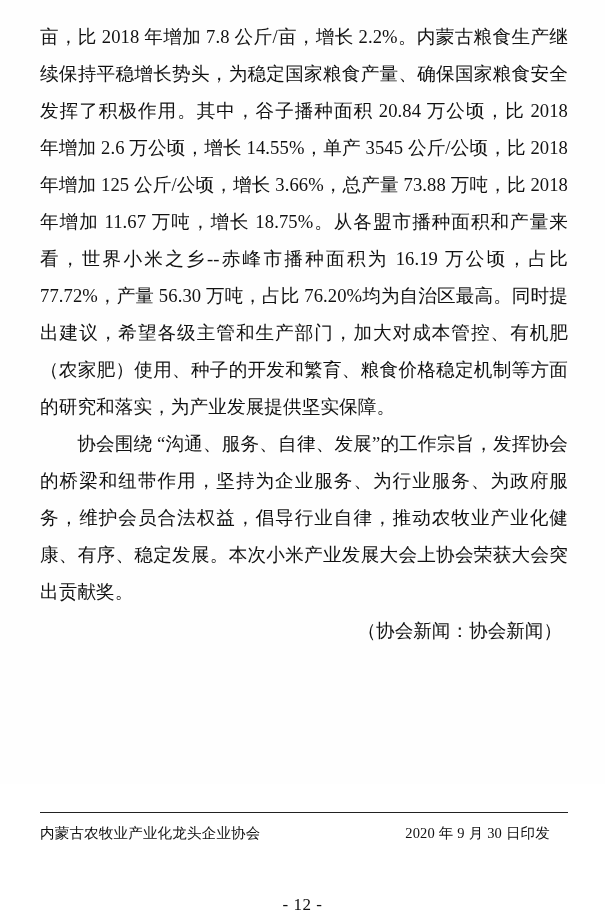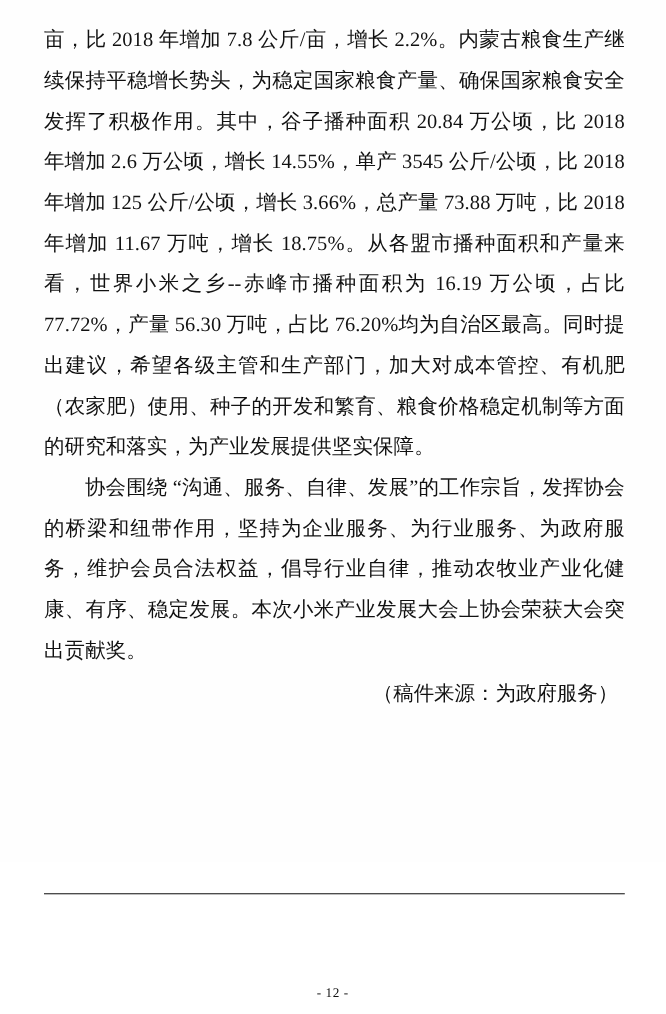--- a/index.html
+++ b/index.html
@@ -73,34 +73,38 @@
     letter-spacing: 0.2px;
   }
   .footer-left { white-space: nowrap; }
   .footer-right { white-space: nowrap; padding-right: 18px; }
   .page-number {
     position: absolute;
     left: 0;
     top: 895px;
     width: 605px;
     text-align: center;
-    font-size: 12px;
+    font-size: 17px;
     color: #111111;
     letter-spacing: 0.5px;
   }
 </style>
 </head>
 <body>
 
 <div class="page">
 
   <div class="content">
     <p class="para">亩，比 2018 年增加 7.8 公斤/亩，增长 2.2%。内蒙古粮食生产继续保持平稳增长势头，为稳定国家粮食产量、确保国家粮食安全发挥了积极作用。其中，谷子播种面积 20.84 万公顷，比 2018 年增加 2.6 万公顷，增长 14.55%，单产 3545 公斤/公顷，比 2018 年增加 125 公斤/公顷，增长 3.66%，总产量 73.88 万吨，比 2018 年增加 11.67 万吨，增长 18.75%。从各盟市播种面积和产量来看，世界小米之乡--赤峰市播种面积为 16.19 万公顷，占比 77.72%，产量 56.30 万吨，占比 76.20%均为自治区最高。同时提出建议，希望各级主管和生产部门，加大对成本管控、有机肥（农家肥）使用、种子的开发和繁育、粮食价格稳定机制等方面的研究和落实，为产业发展提供坚实保障。</p>
     <p class="para indent">协会围绕 “沟通、服务、自律、发展”的工作宗旨，发挥协会的桥梁和纽带作用，坚持为企业服务、为行业服务、为政府服务，维护会员合法权益，倡导行业自律，推动农牧业产业化健康、有序、稳定发展。本次小米产业发展大会上协会荣获大会突出贡献奖。</p>
-    <div class="source-line">（稿件来源：为政府服务）</div>
+    <div class="source-line">（协会新闻：协会新闻）</div>
   </div>
 
   <div class="footer-rule"></div>
 
+  <div class="footer">
+    <span class="footer-left">内蒙古农牧业产业化龙头企业协会</span>
+    <span class="footer-right">2020 年 9 月 30 日印发</span>
+  </div>
 
   <div class="page-number">- 12 -</div>
 
 </div>
 
 </body></html>

